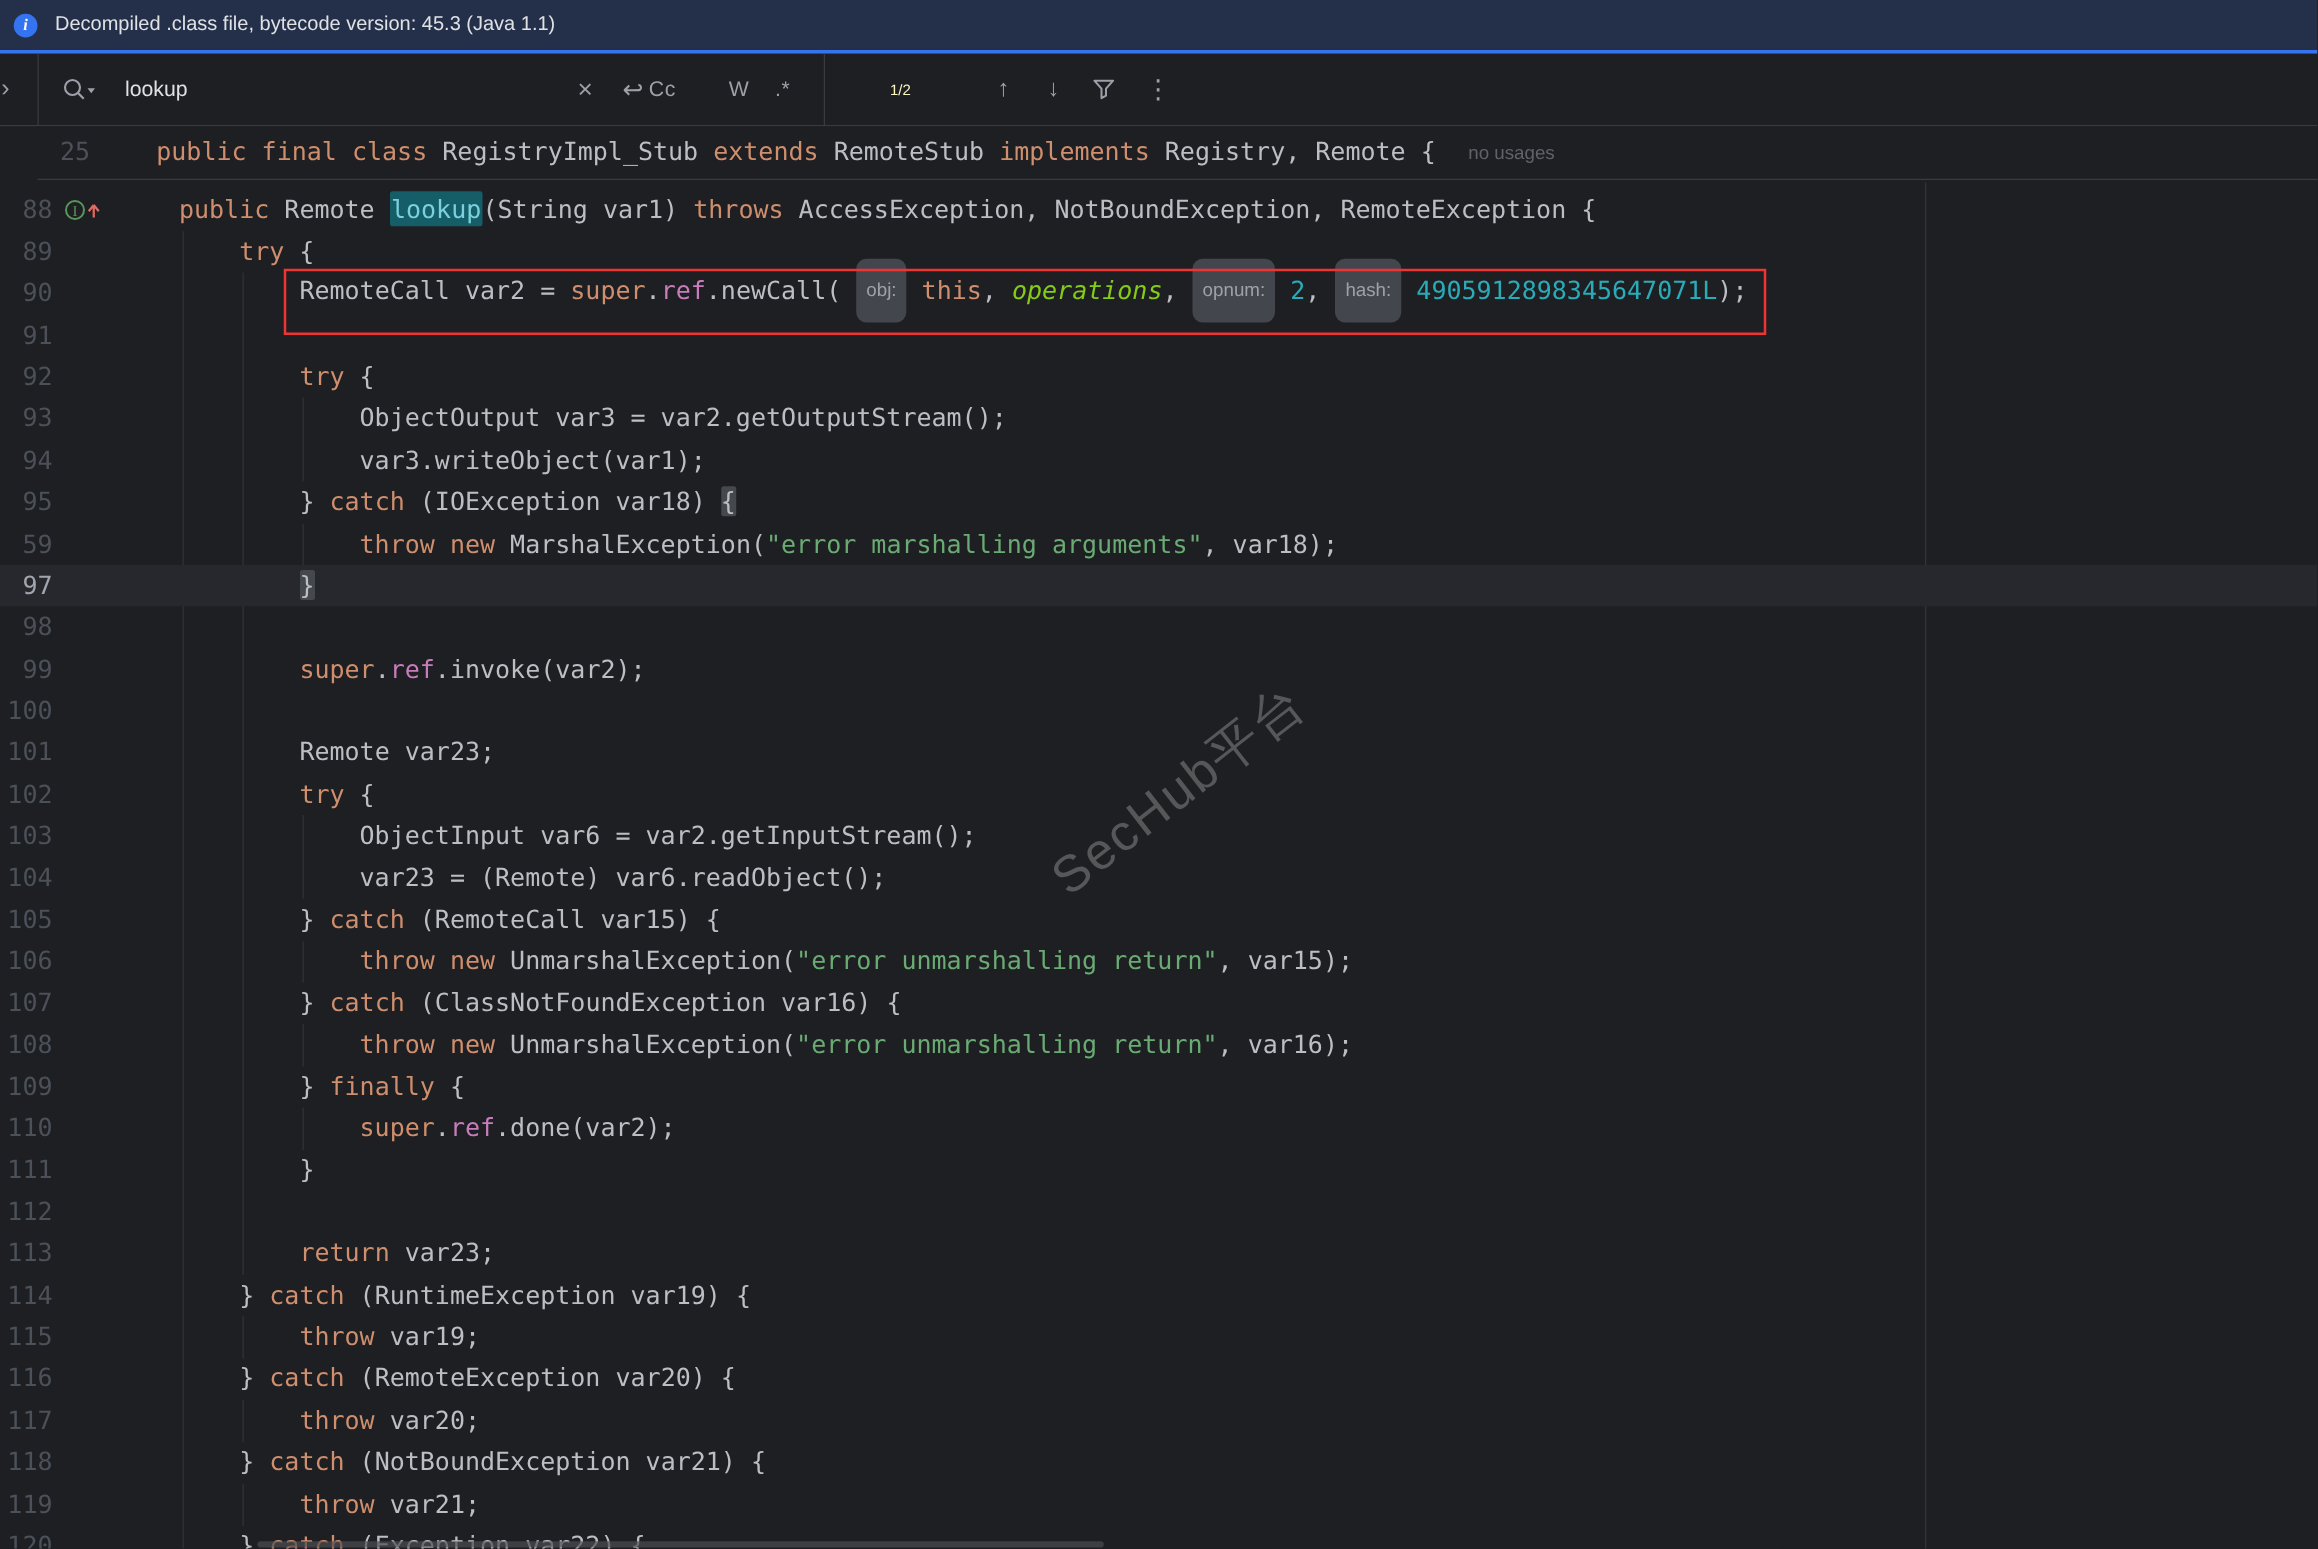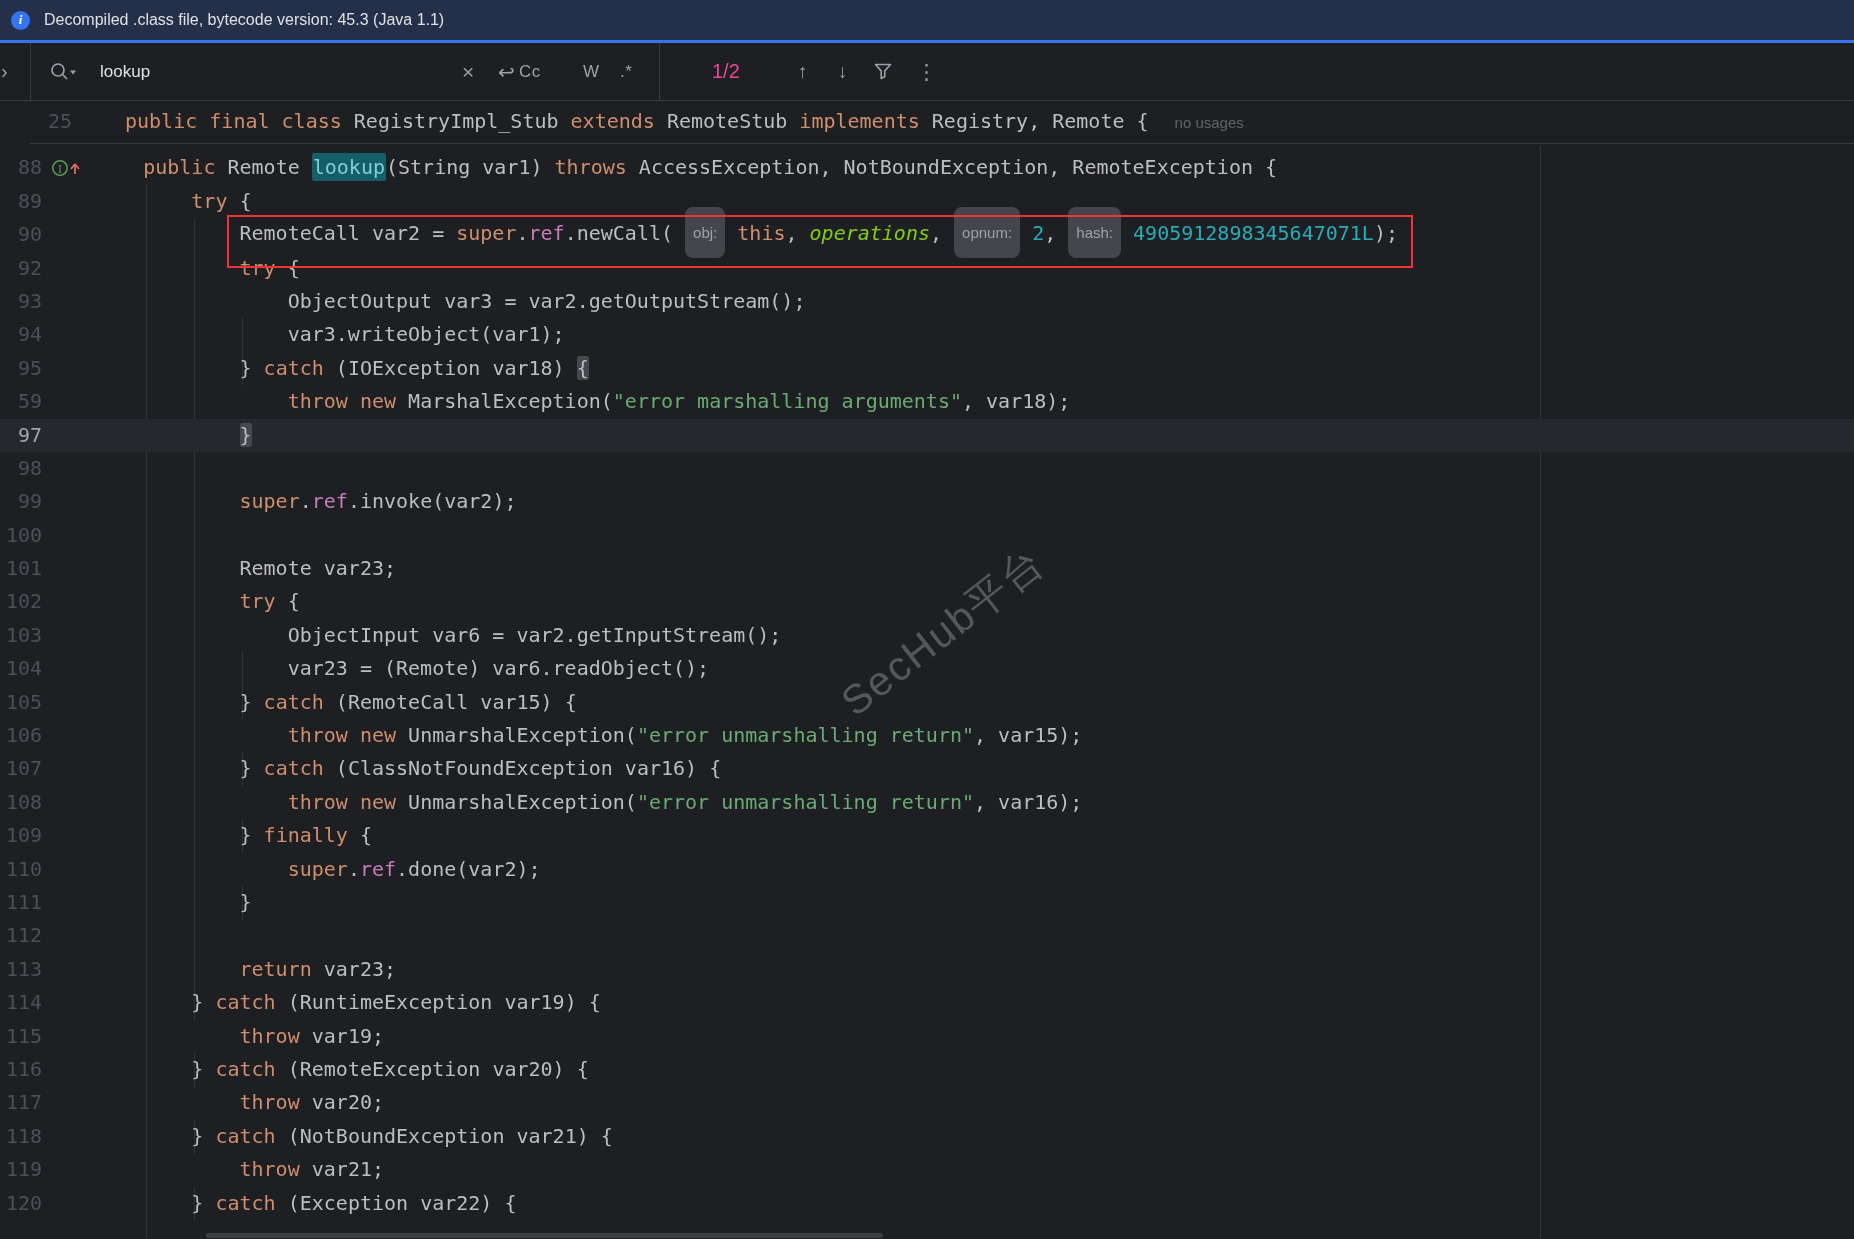--- a/index.html
+++ b/index.html
@@ -16,21 +16,21 @@
     margin:0 14px 0 11px;flex:0 0 auto;}
   .banner .btext{color:#dfe1e5;font-size:16px;}
   
   .searchbar{position:absolute;left:0;top:43px;width:100%;height:57px;background:#1e1f22;
     border-bottom:1px solid #393b40;}
   .sb{position:absolute;top:0;height:57px;display:flex;align-items:center;color:#9da0a8;}
   .sb.icon-chevron{left:0px;font-size:20px;}
   .vdiv{position:absolute;top:0;width:1px;height:57px;background:#393b40;}
   .sb.query{left:100px;color:#dfe1e5;font-size:17px;}
   .sb.tog{font-size:17px;letter-spacing:.5px;cursor:default;}
-  .sb.counter{color:#ec4899;font-size:20px;text-align:center;}
+  .sb.counter{color:#fef9c3;font-size:12px;text-align:center;}
   .sb.uarr{font-size:19px;}
   svg{display:block;}
   
   .sticky{position:absolute;left:0;top:101px;width:100%;height:43px;background:#1e1f22;
     border-bottom:1px solid #393b40;box-sizing:border-box;display:flex;align-items:center;margin-left:30px;}
   
   .lines{position:absolute;left:0;top:144px;width:100%;height:1095px;overflow:hidden;}
   .guide{position:absolute;width:1px;background:#303338;z-index:0;}
   .line{position:relative;display:flex;height:33.4px;align-items:center;z-index:1;}
   .line.clipped{margin-top:-26px;}
@@ -151,20 +151,26 @@
         <span class="code">        <span class="tok-kw">try</span><span class="tok-t"> {</span></span>
       </div>
       <div class="line">
         <div class="gutter">
           <span class="lnum">90</span>
         </div>
         <span class="code">            <span class="tok-t">RemoteCall var2 = </span><span class="tok-kw">super</span><span class="tok-t">.</span><span class="tok-field">ref</span><span class="tok-t">.newCall( </span><span class="pill">obj:</span><span class="tok-t"> </span><span class="tok-kw">this</span><span class="tok-t">, </span><span class="tok-sfield">operations</span><span class="tok-t">, </span><span class="pill">opnum:</span><span class="tok-t"> </span><span class="tok-num">2</span><span class="tok-t">, </span><span class="pill">hash:</span><span class="tok-t"> </span><span class="tok-num">4905912898345647071L</span><span class="tok-t">);</span></span>
       </div>
       <div class="line">
         <div class="gutter">
+          <span class="lnum">91</span>
+        </div>
+        <span class="code"></span>
+      </div>
+      <div class="line">
+        <div class="gutter">
           <span class="lnum">92</span>
         </div>
         <span class="code">            <span class="tok-kw">try</span><span class="tok-t"> {</span></span>
       </div>
       <div class="line">
         <div class="gutter">
           <span class="lnum">93</span>
         </div>
         <span class="code">                <span class="tok-t">ObjectOutput var3 = var2.getOutputStream();</span></span>
       </div>

